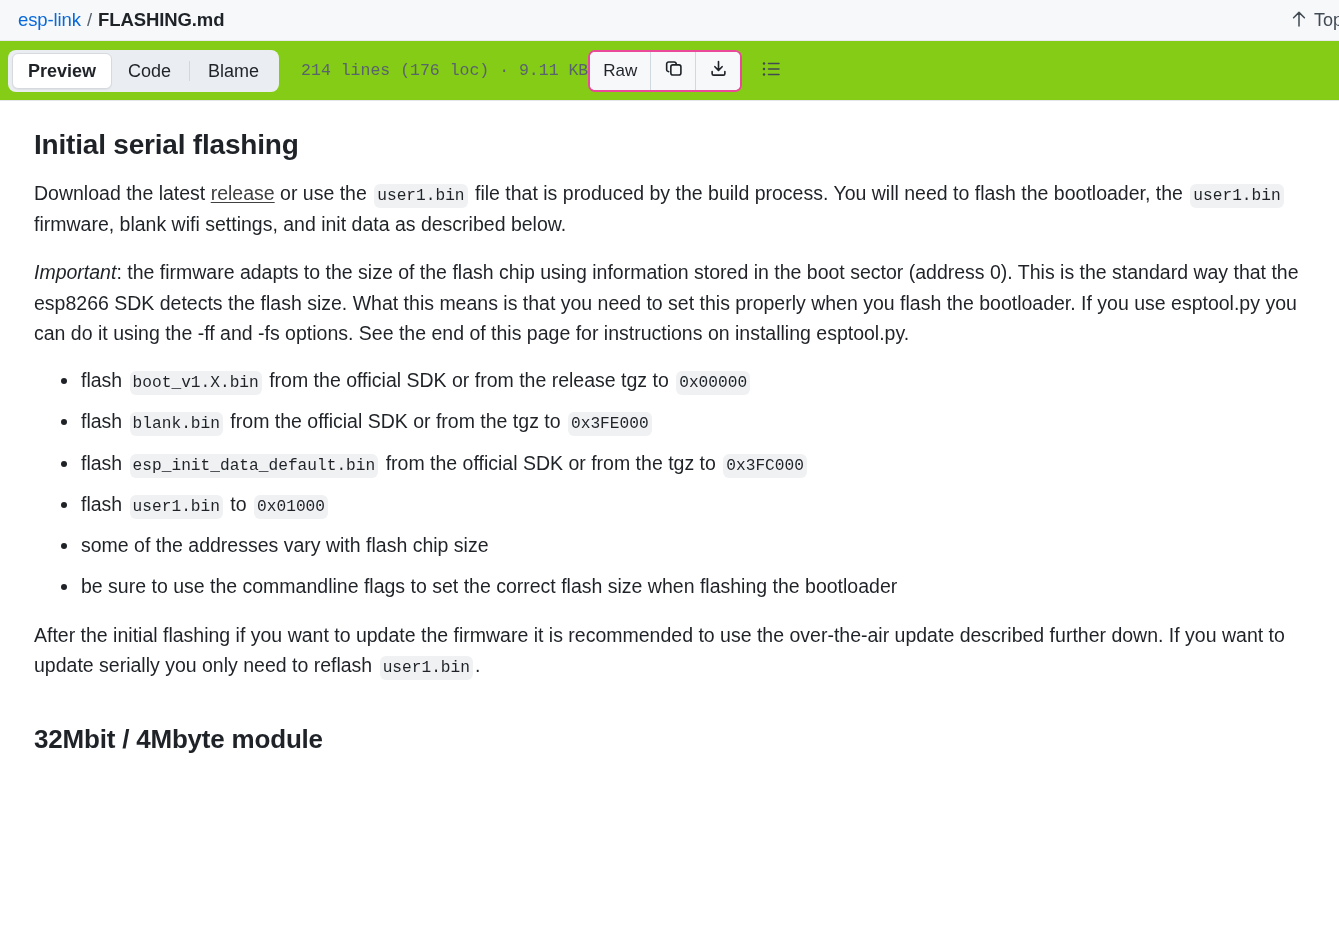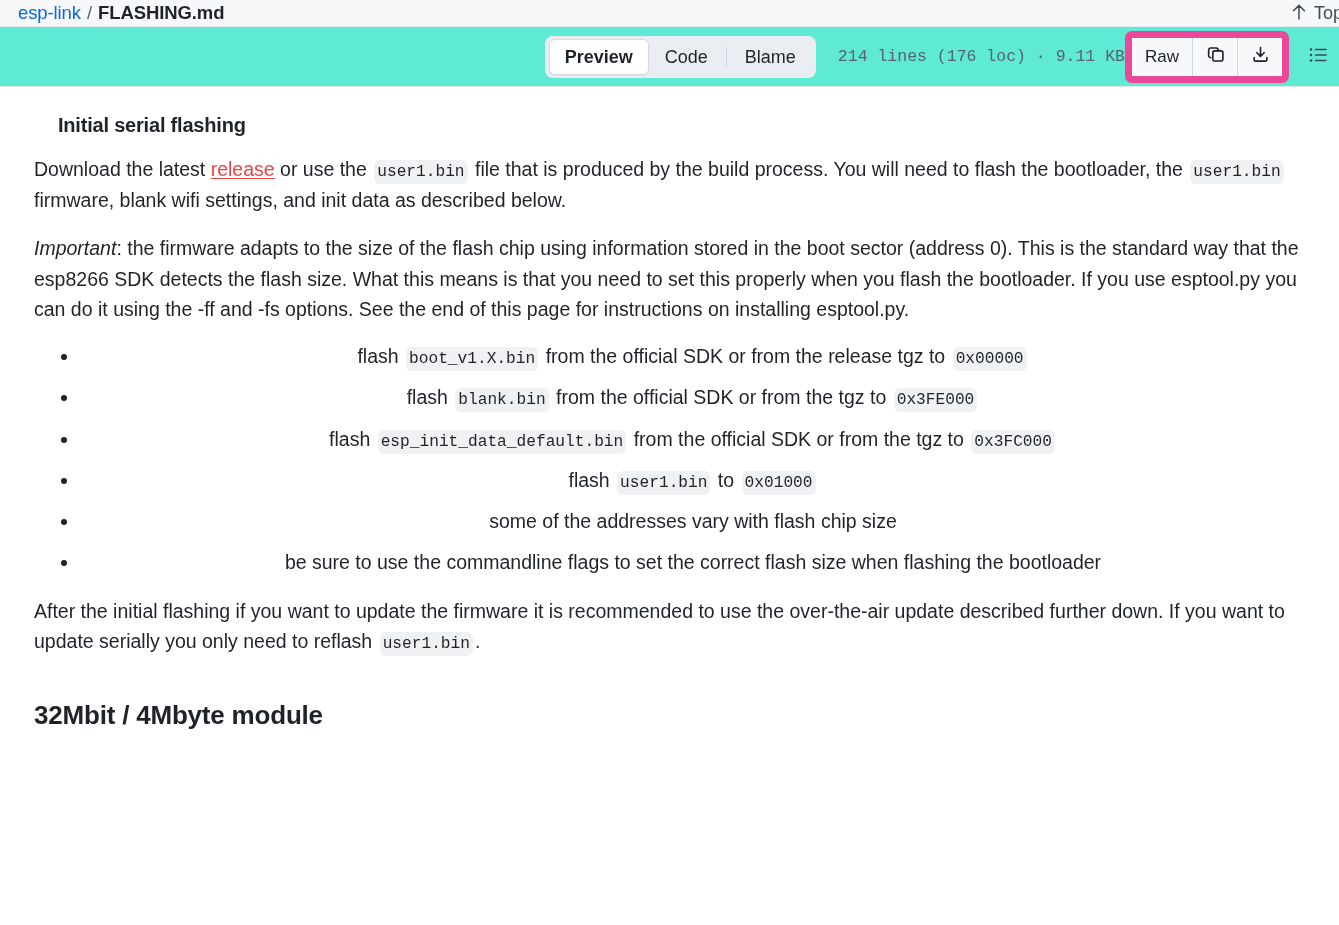--- a/index.html
+++ b/index.html
@@ -11,21 +11,21 @@
     height: 925px;
     overflow: hidden;
     background: #ffffff;
     font-family: "Liberation Sans", sans-serif;
     color: #1f2328;
     -webkit-font-smoothing: antialiased;
   }
 
   
   .file-header {
-    height: 27px;
+    height: 41px;
     background: #f6f8fa;
     display: flex;
     align-items: center;
     justify-content: space-between;
     padding: 0 14px 0 18px;
     box-sizing: border-box;
     border-bottom: 1px solid #e8eaee;
   }
   .breadcrumb {
     display: flex;
@@ -60,24 +60,24 @@
     width: 16px;
     height: 20px;
     position: relative;
   }
   .top-link .arrow-up svg { display: block; }
   .top-link .top-label { color: #424a53; }
 
   
   .toolbar {
     height: 60px;
-    background: #5eead4;
-    display: flex;
-    align-items: center;
-    justify-content: flex-end;
+    background: #84cc16;
+    display: flex;
+    align-items: center;
+    justify-content: flex-start;
     padding: 0 12px 0 8px;
     box-sizing: border-box;
     border-bottom: 1px solid #e3e6ea;
   }
   .toolbar-left {
     display: flex;
     align-items: center;
   }
   .segmented {
     display: flex;
@@ -122,21 +122,21 @@
   }
 
   .toolbar-right {
     display: flex;
     align-items: center;
     gap: 14px;
   }
   .btn-group {
     display: flex;
     align-items: stretch;
-    border: 7px solid #ec4899;
+    border: 2px solid #ec4899;
     border-radius: 7px;
     background: #f6f8fa;
     overflow: hidden;
     height: 38px;
   }
   .btn-group > * {
     display: flex;
     align-items: center;
     justify-content: center;
     cursor: pointer;
@@ -167,47 +167,46 @@
     line-height: 1.55;
     color: #1f2328;
   }
   .markdown-body h1,
   .markdown-body h2 {
     margin: 0 0 16px 0;
     font-weight: 600;
     letter-spacing: -0.2px;
     color: #1f2328;
   }
-  .markdown-body h1 { font-size: 20px; line-height: 1.25; margin-left: 24px; }
+  .markdown-body h1 { font-size: 28px; line-height: 1.25; }
   .markdown-body h2 { font-size: 26px; line-height: 1.25; margin-top: 42px; }
   .markdown-body p {
     margin: 0 0 18px 0;
   }
   .markdown-body p.tight { margin-bottom: 16px; }
   .markdown-body a {
-    color: #ef4444;
+    color: #404040;
     text-decoration: underline;
     text-underline-offset: 2px;
   }
   .markdown-body em { font-style: italic; }
   code {
     font-family: "Liberation Mono", monospace;
     font-size: 0.83em;
     background: #eff1f3;
     border-radius: 6px;
     padding: 3px 3px;
     margin: 0 2px;
     white-space: nowrap;
     color: #1f2328;
   }
   ul.md-list {
     margin: 0 0 18px 0;
     padding-left: 47px;
     list-style: none;
-    text-align: center;
   }
   ul.md-list > li {
     position: relative;
     margin-bottom: 12px;
     line-height: 1.5;
   }
   ul.md-list > li::before {
     content: "";
     position: absolute;
     left: -20px;

